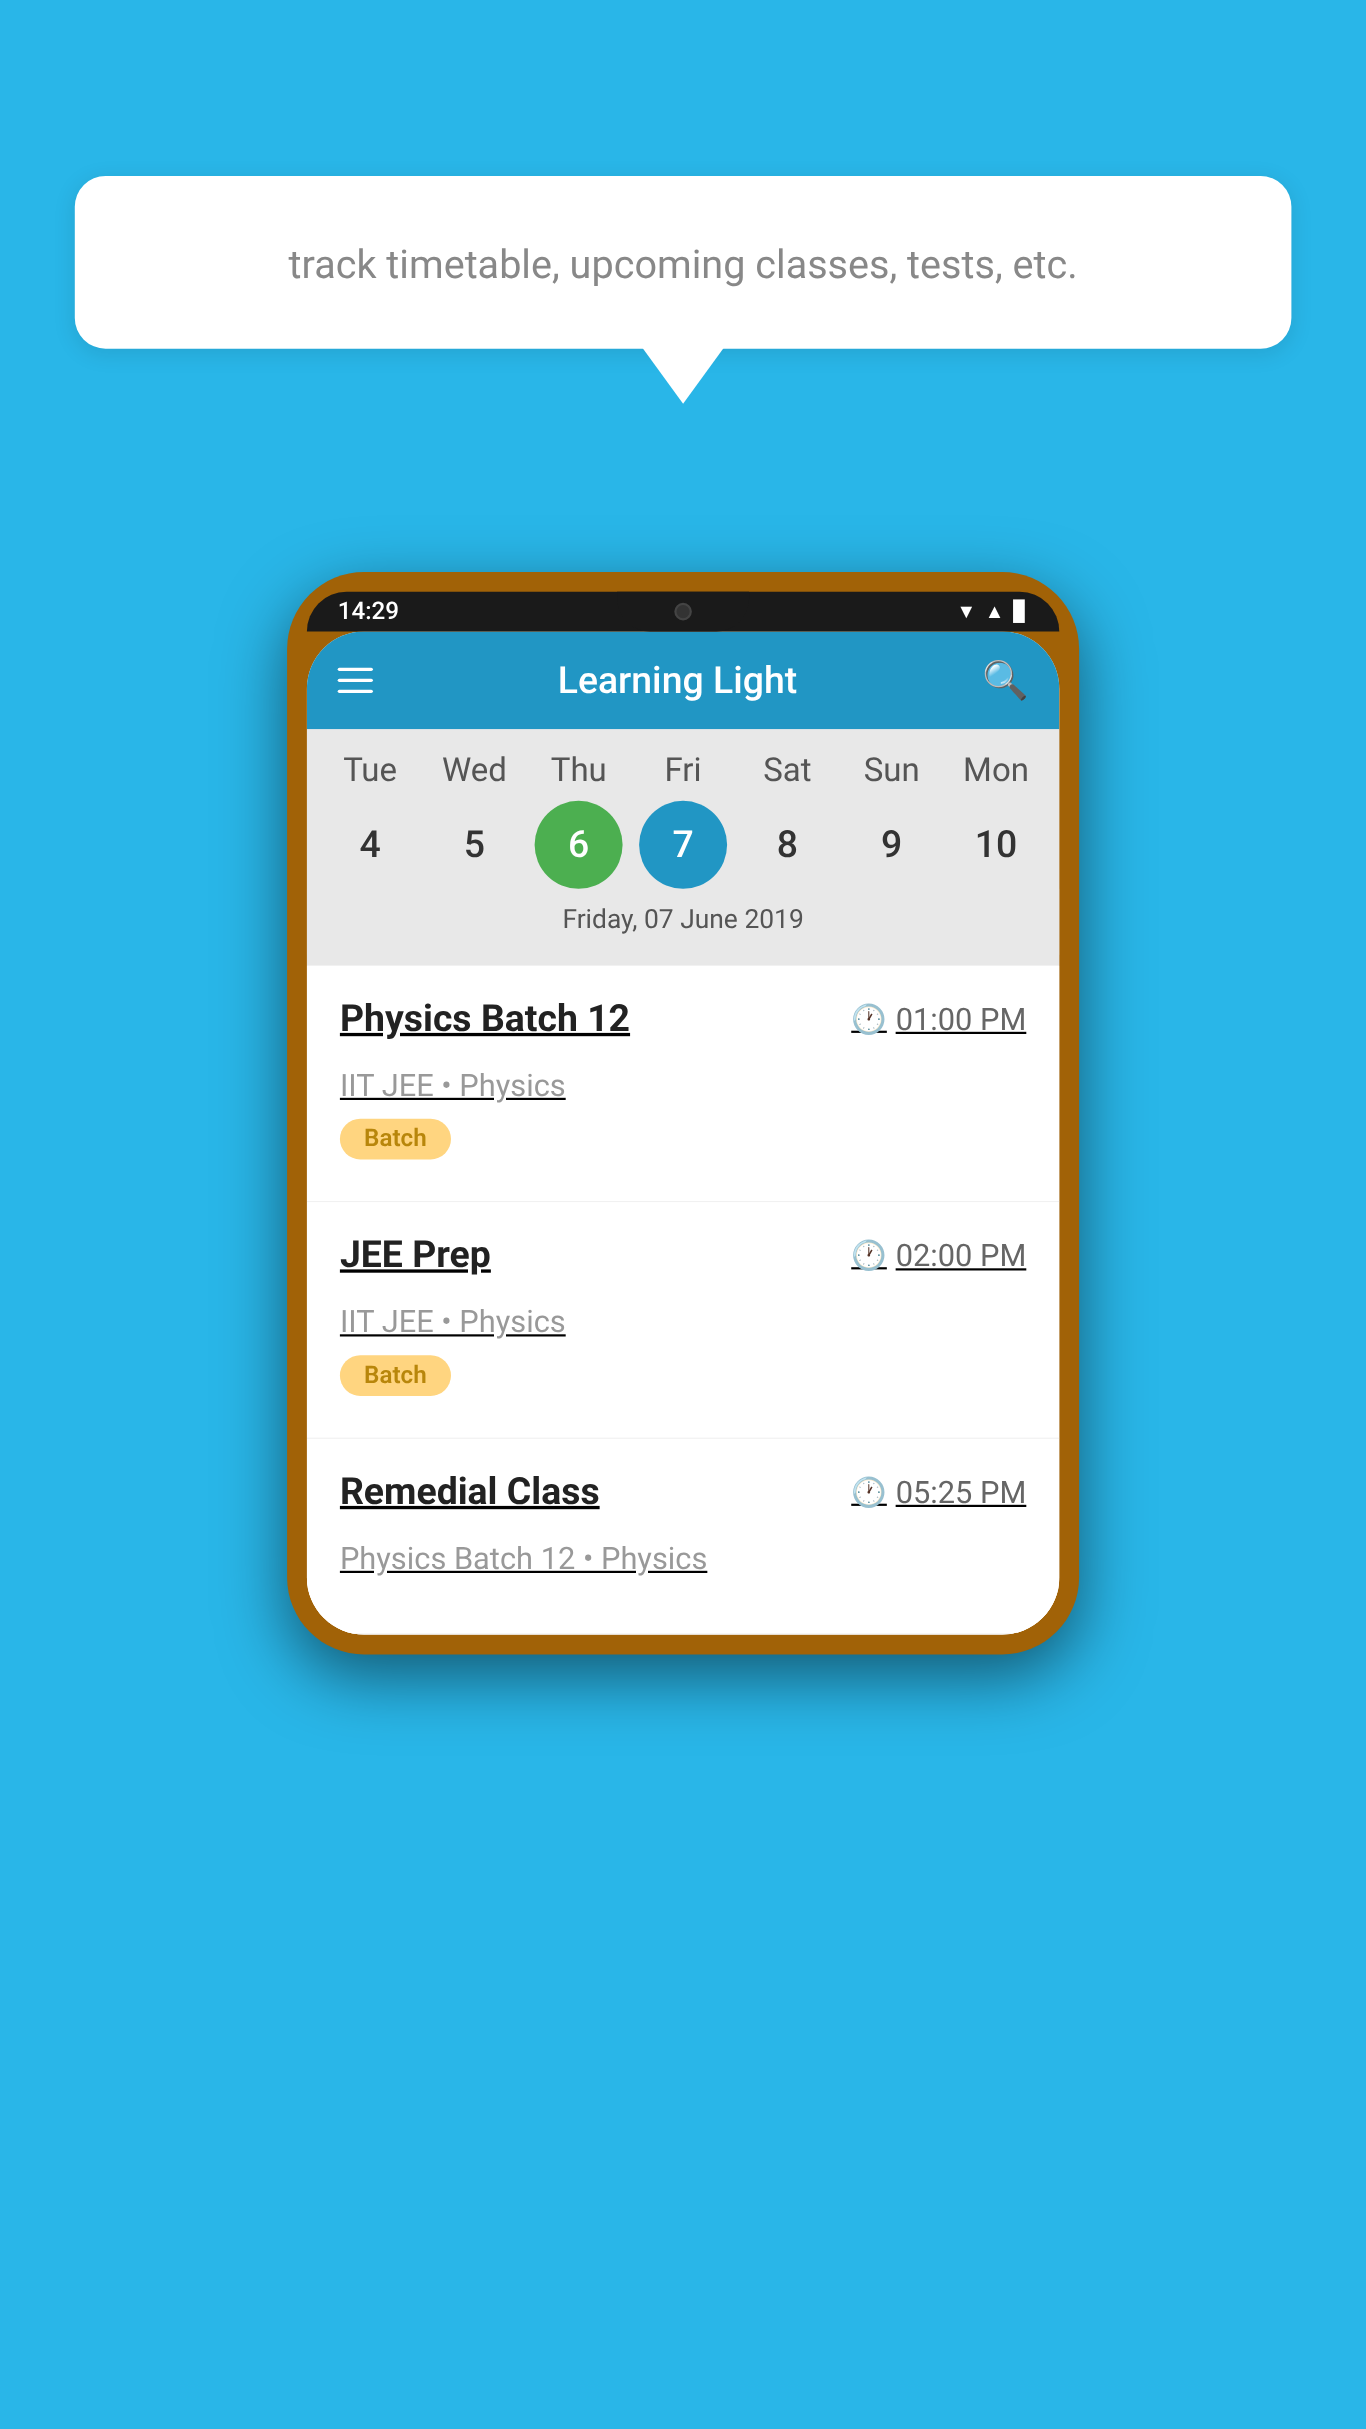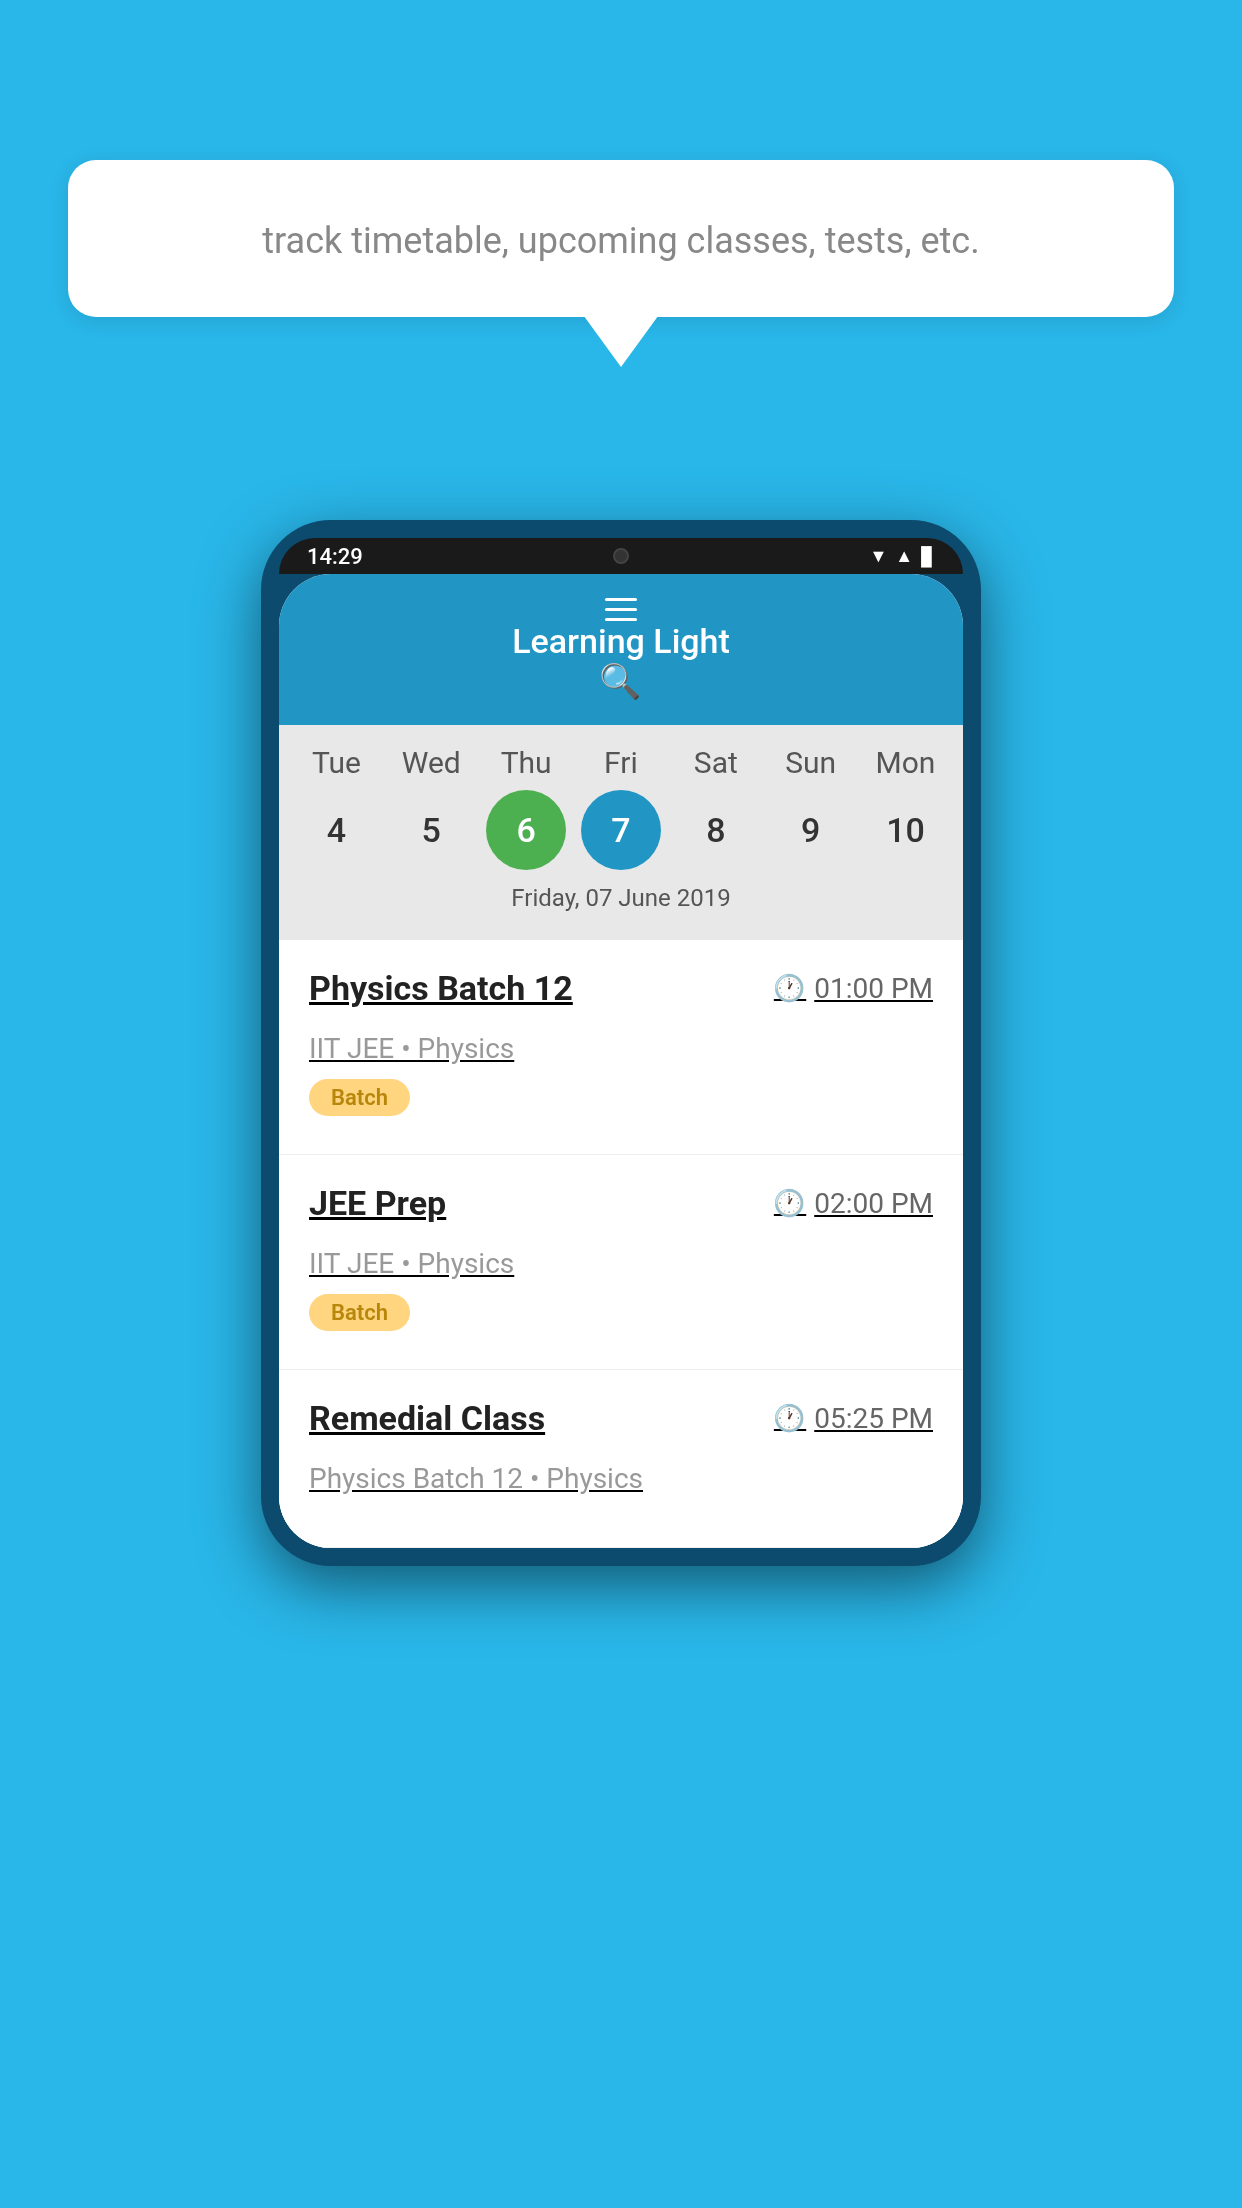--- a/index.html
+++ b/index.html
@@ -61,21 +61,21 @@
     
     .phone-wrapper {
       position: absolute;
       top: 520px;
       left: 50%;
       transform: translateX(-50%);
       width: 720px;
     }
 
     .phone-outer {
-      background: #0c4a6e;
+      background: #a16207;
       border-radius: 70px;
       padding: 18px;
       box-shadow: 0 20px 60px rgba(0,0,0,0.5);
       position: relative;
     }
 
     
     .phone-notch-bar {
       background: #1a1a1a;
       height: 36px;
@@ -133,21 +133,20 @@
       overflow: hidden;
     }
 
     
     .app-header {
       background: #2196c4;
       padding: 24px 28px;
       display: flex;
       align-items: center;
       justify-content: space-between;
-      flex-direction: column;
     }
 
     .hamburger-icon {
       display: flex;
       flex-direction: column;
       gap: 7px;
       cursor: pointer;
     }
 
     .hamburger-icon span {

